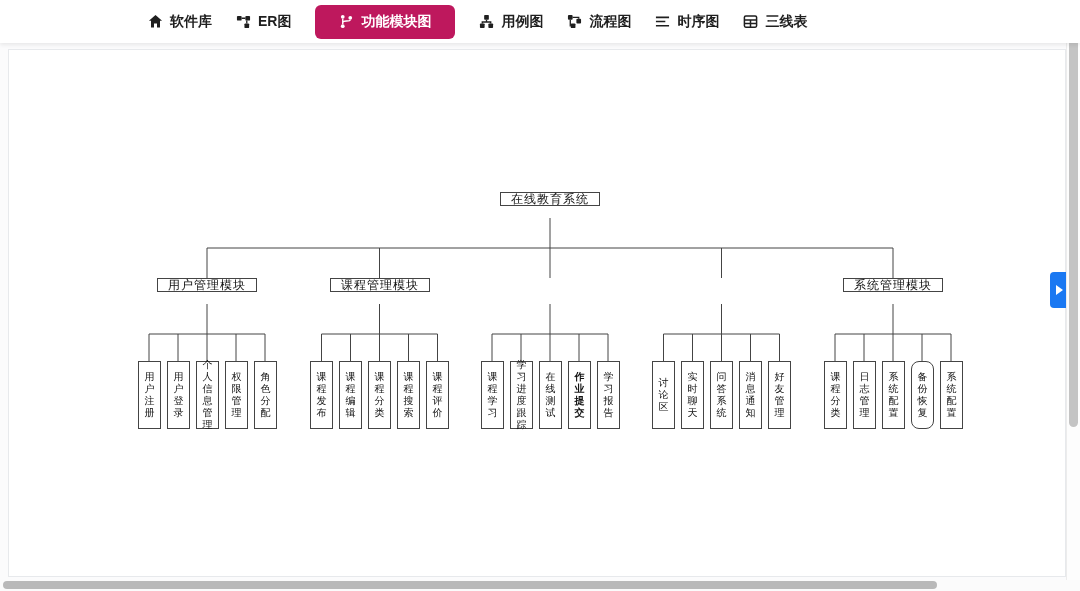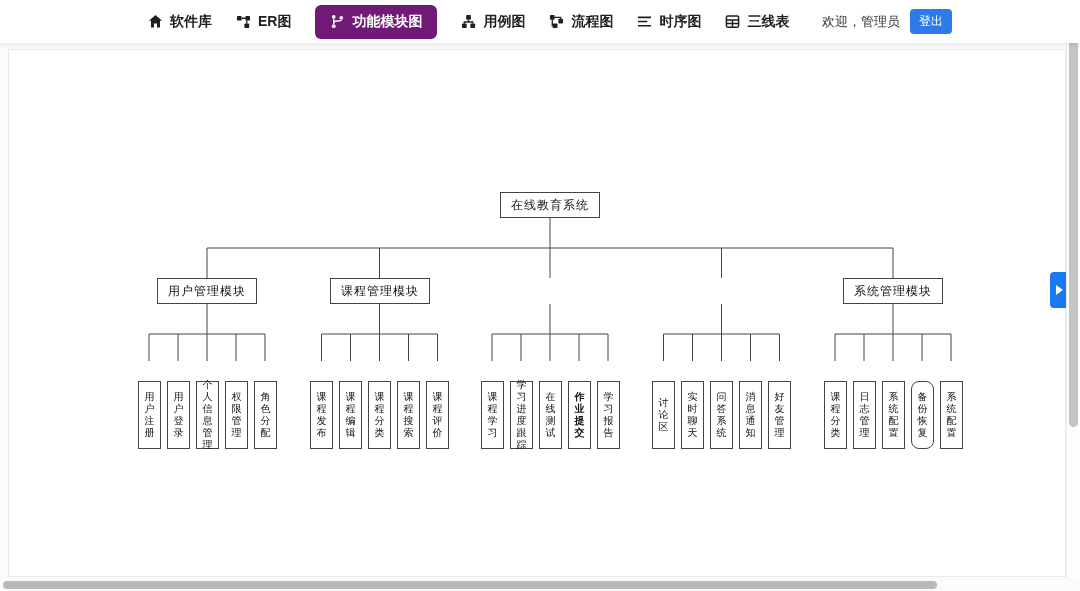--- a/index.html
+++ b/index.html
@@ -7,39 +7,39 @@
   body { font-family:"Liberation Sans", sans-serif; position:relative; }
   .page { position:absolute; left:0; top:0; width:1080px; height:591px; background:#fbfbfc; }
 
   
   .navbar { position:absolute; left:0; top:0; width:1080px; height:43px; background:#fff;
             box-shadow:0 2px 4px rgba(0,0,0,0.08); display:flex; align-items:center; z-index:30; }
   .nav-items { display:flex; align-items:center; gap:24px; margin-left:148px; }
   .nav-item { display:flex; align-items:center; gap:7px; font-size:14px; font-weight:700;
               color:#1f1f1f; cursor:pointer; white-space:nowrap; }
   .nav-item svg { display:block; }
-  .nav-item.active { background:#701a75; color:#fff; padding:8px 15px; border-radius:6px; }
+  .nav-item.active { background:#be185d; color:#fff; padding:8px 24px; border-radius:6px; }
   .nav-right { position:absolute; right:128px; top:0; height:43px; display:flex; align-items:center; gap:10px; }
   .welcome { font-size:13px; color:#333; white-space:nowrap; }
   .logout-btn { background:#2b7ce9; color:#fff; font-size:12px; border:none; border-radius:4px;
                 padding:4px 9px; cursor:pointer; font-family:"Liberation Sans", sans-serif; }
 
   
   .canvas { position:absolute; left:8px; top:49px; width:1058px; height:528px;
             background:#fff; border:1px solid #e7e9ec; }
 
   
   .tree-layer { position:absolute; left:0; top:0; width:1080px; height:591px; z-index:10; }
   .connectors { position:absolute; left:0; top:0; }
   .node { position:absolute; background:#fff; border:1px solid #444; color:#111;
           font-family:"Liberation Serif", serif; display:flex; align-items:center; justify-content:center;
           text-align:center; }
-  .node-root, .node-module { width:100px; height:26px; font-size:12px; letter-spacing:1px; }
+  .node-root, .node-module { width:100px; height:14px; font-size:12px; letter-spacing:1px; }
   .node-leaf { width:23px; height:68px; font-size:10px; line-height:12px; padding:1px;
-               word-break:break-all;margin-top:20px; }
+               word-break:break-all; }
 
   
   .side-toggle { position:absolute; left:1050px; top:272px; width:17px; height:36px; background:#1a78f2;
                  border-radius:4px 0 0 4px; display:flex; align-items:center; justify-content:center;
                  cursor:pointer; z-index:20; }
   .side-toggle .tri { width:0; height:0; border-left:7px solid #fff; border-top:5px solid transparent;
                       border-bottom:5px solid transparent; margin-left:2px; }
 
   
   .vscroll-track { position:absolute; left:1066px; top:0; width:14px; height:591px; background:#fdfdfd;
@@ -118,24 +118,20 @@
       <div class="nav-item">
         <span>
           <svg width="15" height="15" viewBox="0 0 16 16">
               <rect x="1.5" y="2" width="13" height="12" rx="1.5" fill="none" stroke="#1f1f1f" stroke-width="1.6"></rect>
               <path d="M1.5 6.5 H14.5 M8 6.5 V14 M1.5 10.2 H14.5" stroke="#1f1f1f" stroke-width="1.6" fill="none"></path>
             </svg>
         </span>
         <span>三线表</span>
       </div>
     </div>
-    <div class="nav-right">
-      <span class="welcome">欢迎，管理员</span>
-      <button class="logout-btn">登出</button>
-    </div>
   </div>
 
   <div class="canvas"></div>
 
   <div class="tree-layer">
     <svg class="connectors" width="1080" height="591" viewBox="0 0 1080 591">
       <g stroke="#444" stroke-width="1" fill="none">
         <path d="M550 218 V248"></path>
         <path d="M207 248 H893"></path>
         <path d="M207 248 V278 M379.5 248 V278 M550 248 V278 M721.5 248 V278 M893 248 V278"></path>

